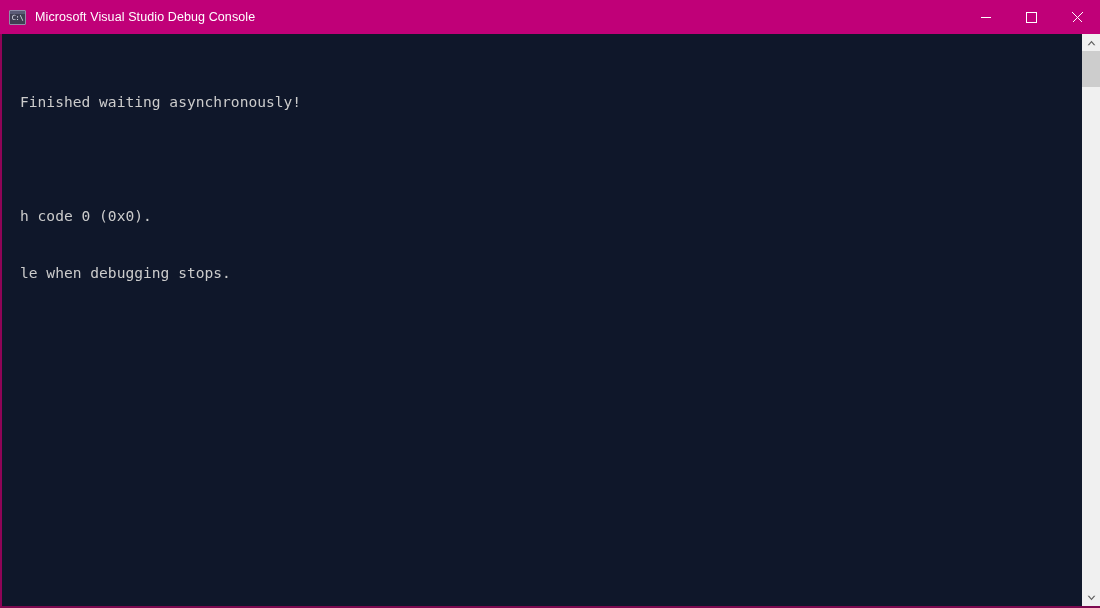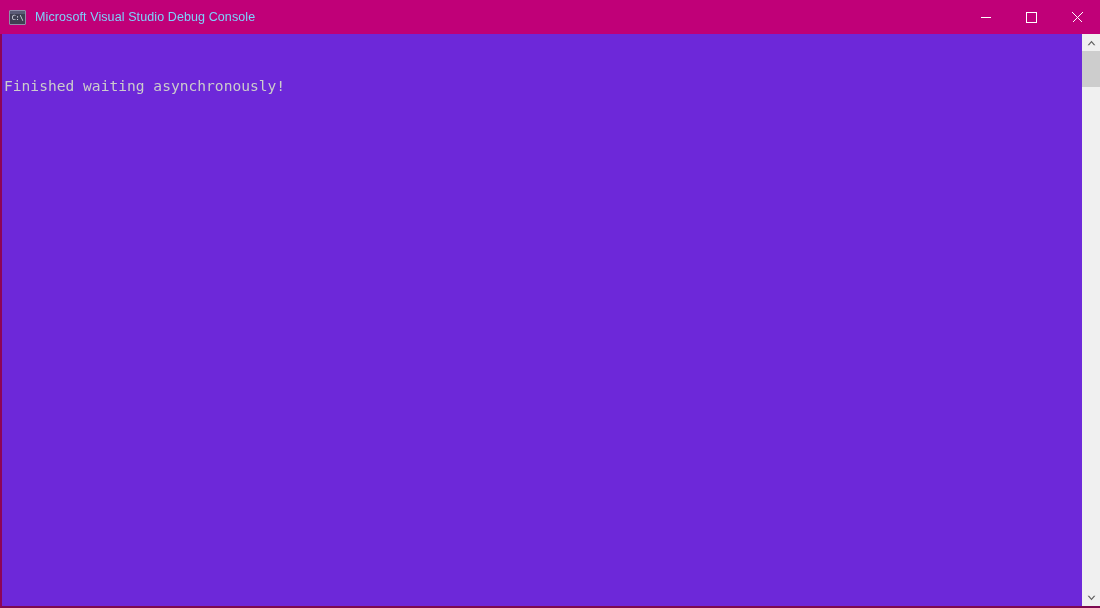--- a/index.html
+++ b/index.html
@@ -68,21 +68,21 @@
   }
   .app-icon .glyph {
     font-family: "DejaVu Sans Mono", monospace;
     font-size: 7px;
     line-height: 1;
     color: #e8e8f4;
     margin-top: 3px;
     letter-spacing: -0.3px;
   }
   .title-text {
-    color: #7dd3fc;
+    color: #ffffff;
     font-size: 12.5px;
     line-height: 34px;
     white-space: nowrap;
     letter-spacing: 0.1px;
   }
 
   .window-controls {
     display: flex;
     height: 34px;
     flex: 0 0 auto;
@@ -112,23 +112,23 @@
     background: #0c0c0c;
     border-left: 2px solid #8e0457;
     border-right: 0;
     border-bottom: 2px solid #7d0a50;
     overflow: hidden;
   }
 
   .console {
     position: relative;
     flex: 1 1 auto;
-    background: #6d28d9;
-    overflow: hidden;
-    padding: 0;
+    background: #0f172a;
+    overflow: hidden;
+    padding: 16px;
     box-sizing: border-box;
   }
   .console-text {
     font-family: "DejaVu Sans Mono", "Liberation Mono", monospace;
     font-size: 14.6px;
     line-height: 19px;
     color: #cccccc;
     white-space: pre;
     letter-spacing: 0px;
     padding: 4px 0 0 2px;
@@ -207,20 +207,22 @@
       </div>
     </div>
   </div>
 
   <div class="body-wrap">
 
     <div class="console">
       <div class="console-text">
         <div class="console-line">Finished waiting asynchronously!</div>
         <div class="console-line"></div>
+        <div class="console-line">h code 0 (0x0).</div>
+        <div class="console-line">le when debugging stops.</div>
       </div>
     </div>
 
     <div class="scrollbar">
       <div class="sb-btn">
         <svg width="9" height="6" viewBox="0 0 9 6" aria-hidden="true">
           <path class="sb-arrow" d="M4.5 0.8 L8.4 5.2 L6.9 5.2 L4.5 2.6 L2.1 5.2 L0.6 5.2 Z"></path>
         </svg>
       </div>
       <div class="sb-track">

